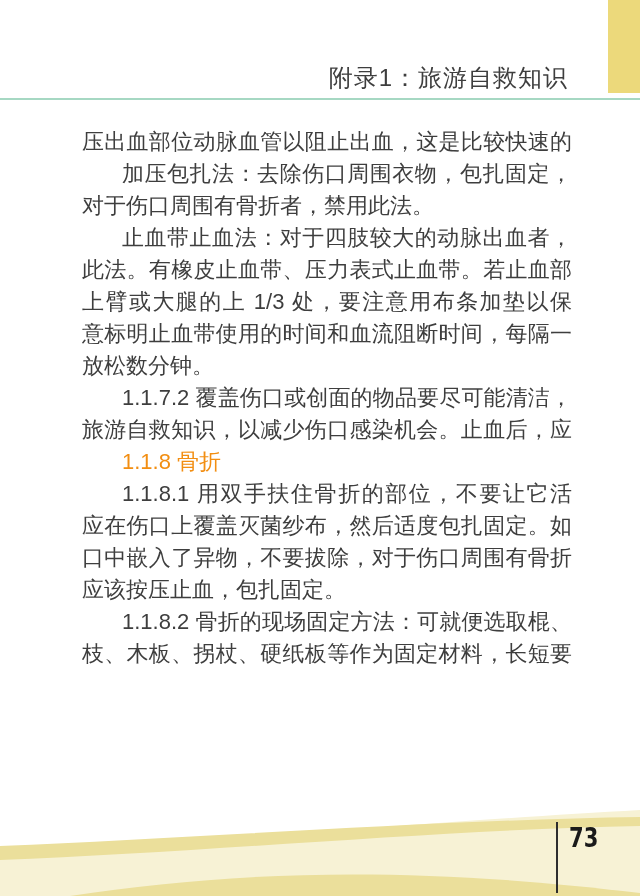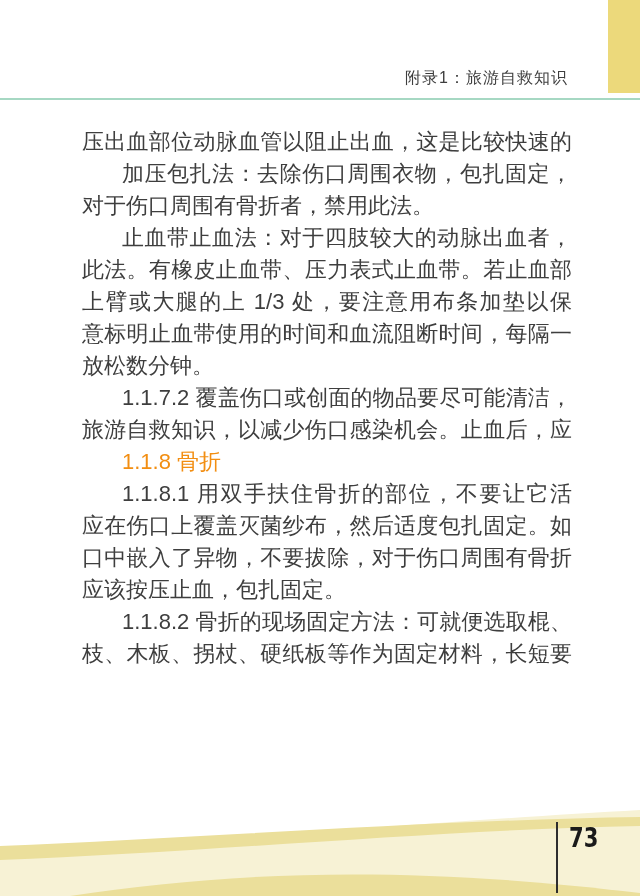--- a/index.html
+++ b/index.html
@@ -26,21 +26,21 @@
     background: var(--accent-yellow, #ecd97b);
   }
 
   
   .header-title {
     position: absolute;
     top: 64px;
     right: 72px;
     height: 28px;
     line-height: 28px;
-    font-size: 16px;
+    font-size: 24px;
     letter-spacing: 1px;
     color: var(--text-color, #3e3e3e);
     white-space: nowrap;
   }
 
   
   .header-rule {
     position: absolute;
     left: 0;
     top: 98px;

